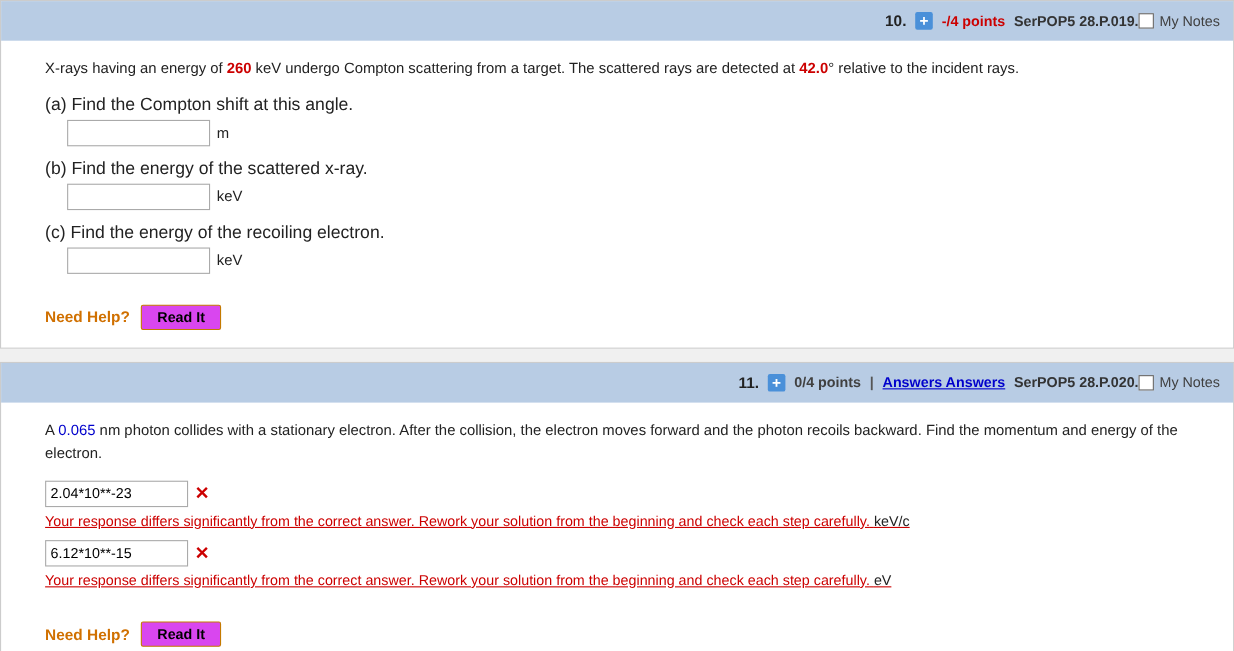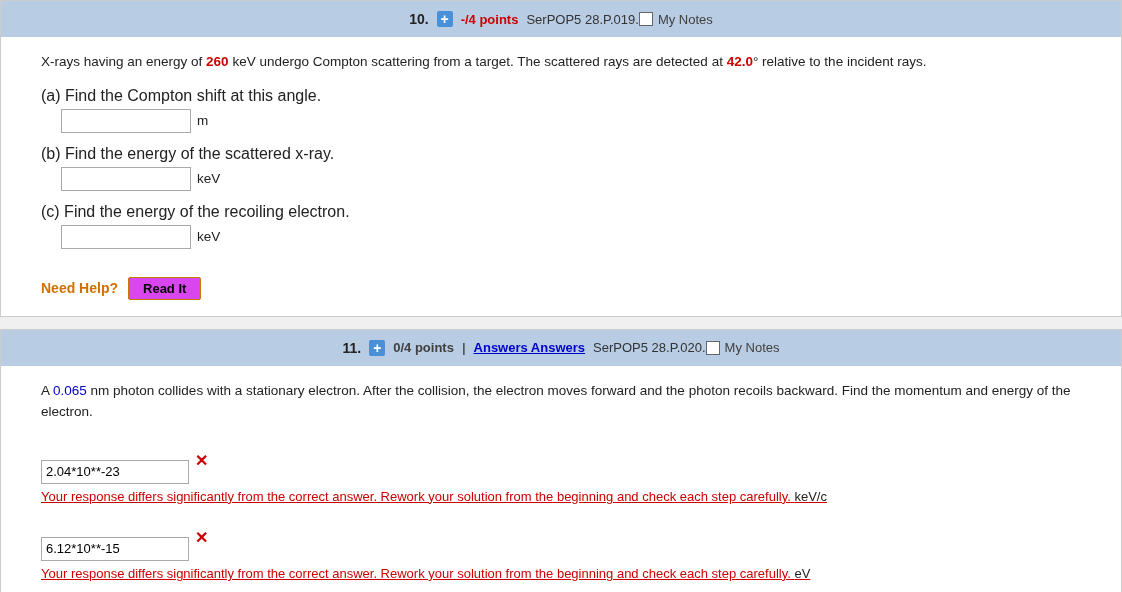--- a/index.html
+++ b/index.html
@@ -12,21 +12,21 @@
     .problem-block {
       background: #fff;
       margin: 0 0 12px 0;
       border: 1px solid #ccc;
     }
     .problem-header {
       background: #b8cce4;
       padding: 6px 12px;
       display: flex;
       align-items: center;
-      justify-content: center;
+      justify-content: flex-end;
       min-height: 36px;
     }
     .problem-header-left {
       display: flex;
       align-items: center;
       gap: 8px;
       font-size: 14px;
       font-weight: bold;
       color: #222;
     }
@@ -63,21 +63,21 @@
     }
     .prev-answers {
       color: #00c;
       font-size: 13px;
       text-decoration: underline;
       cursor: pointer;
     }
     .series-text {
       color: #333;
       font-size: 13px;
-      font-weight: normal;
+      font-weight: bold;
     }
     .my-notes-btn {
       display: flex;
       align-items: center;
       gap: 5px;
       font-size: 13px;
       color: #404040;
       cursor: pointer;
     }
     .notes-checkbox {
@@ -141,27 +141,26 @@
       cursor: pointer;
       border-radius: 2px;
     }
     .error-row {
       display: flex;
       align-items: center;
       gap: 6px;
       margin: 2px 0 4px 0;
     }
     .answer-input-error {
-      width: 148px;
+      width: 130px;
       height: 24px;
       border: 1px solid #aaa;
       padding: 2px 4px;
       font-size: 13px;
       background: #fff;
-      margin-top: 23px;
     }
     .x-icon {
       color: #c00;
       font-size: 16px;
       font-weight: bold;
       cursor: pointer;
     }
     .error-msg {
       color: #c00;
       font-size: 13px;

